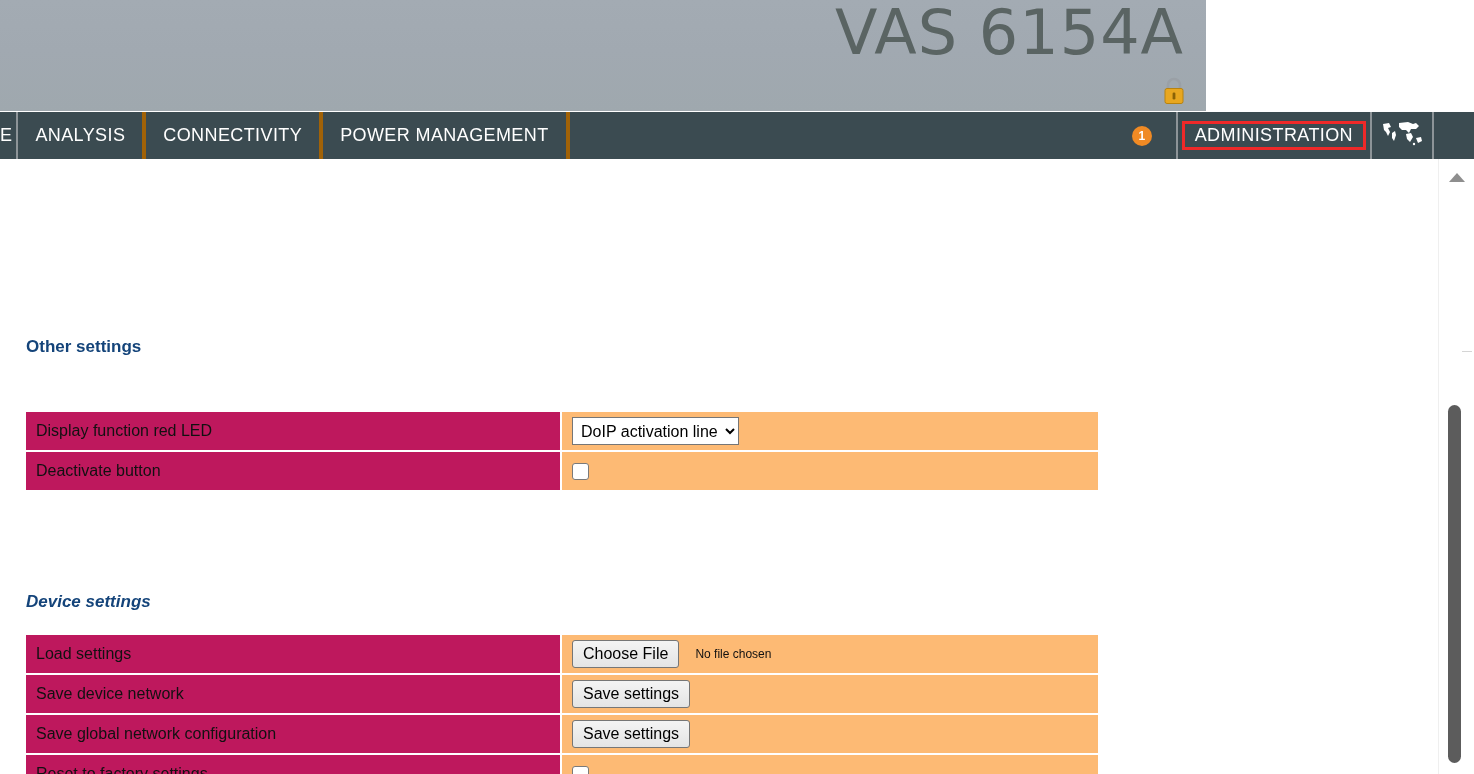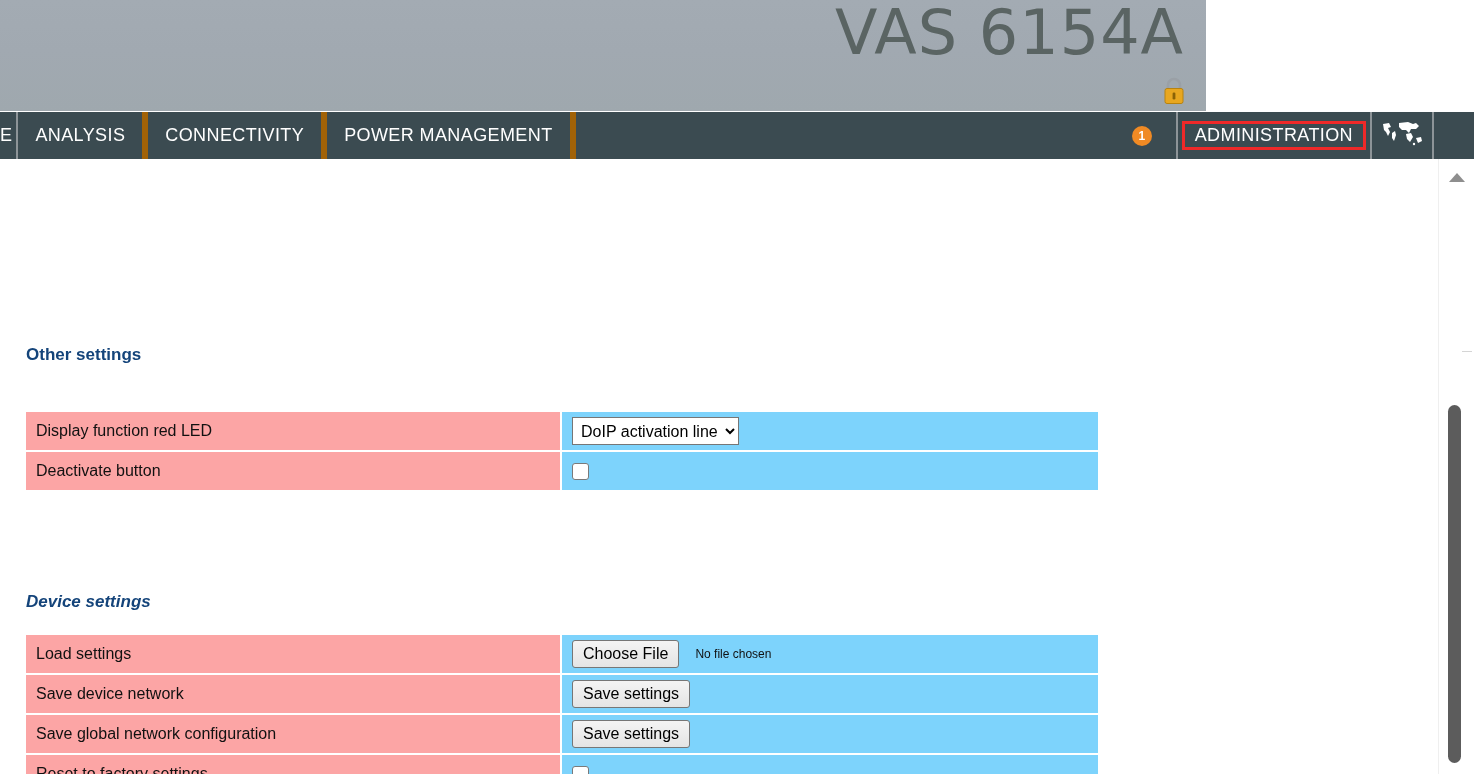--- a/index.html
+++ b/index.html
@@ -54,21 +54,21 @@
     border-top: 1px solid #fff;
   }
   .nav-item {
     display: flex;
     align-items: center;
     justify-content: center;
     padding: 0 17px;
     color: #ffffff;
     font-size: 18px;
     letter-spacing: 0.4px;
-    border-right: 6px solid #a16207;
+    border-right: 4px solid #a16207;
     white-space: nowrap;
     cursor: pointer;
     background: #3b4b51;
   }
   .nav-item.partial {
     padding: 0 4px 0 0;
     border-right: 2px solid #8d9498;
   }
   .nav-spacer {
     flex: 1 1 auto;
@@ -137,21 +137,21 @@
     background: #ffffff;
     overflow: hidden;
   }
   .section-title {
     color: #14447a;
     font-weight: bold;
     font-size: 17px;
     margin: 0;
     padding: 0;
   }
-  #sec-other-title { position: absolute; left: 26px; top: 186px; text-align: right; }
+  #sec-other-title { position: absolute; left: 26px; top: 178px; text-align: right; }
   #sec-device-title { position: absolute; left: 26px; top: 433px; font-style: italic; }
 
   table.settings {
     position: absolute;
     left: 26px;
     width: 1072px;
     border-collapse: separate;
     border-spacing: 0 2px;
     table-layout: fixed;
   }
@@ -160,25 +160,25 @@
 
   table.settings td {
     height: 38px;
     padding: 0 10px;
     font-size: 16px;
     color: #111111;
     vertical-align: middle;
   }
   td.lbl {
     width: 536px;
-    background: #fca5a5;
+    background: #be185d;
     border-right: 2px solid #ffffff;
   }
   td.val {
-    background: #7dd3fc;
+    background: #fdba74;
     position: relative;
   }
 
   
   .cbox {
     width: 17px; height: 17px;
     border: 1px solid #7a7a7a;
     border-radius: 3px;
     background: #ffffff;
     display: inline-block;

